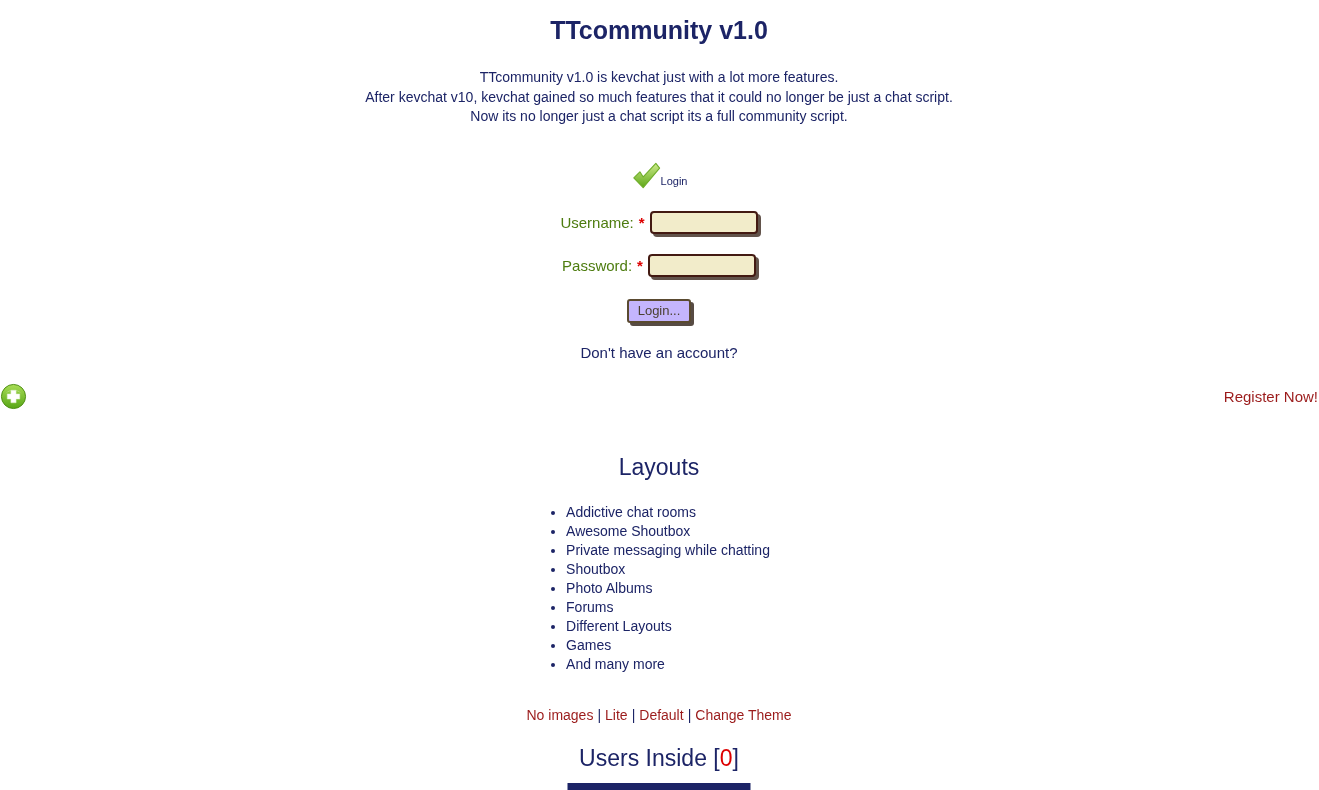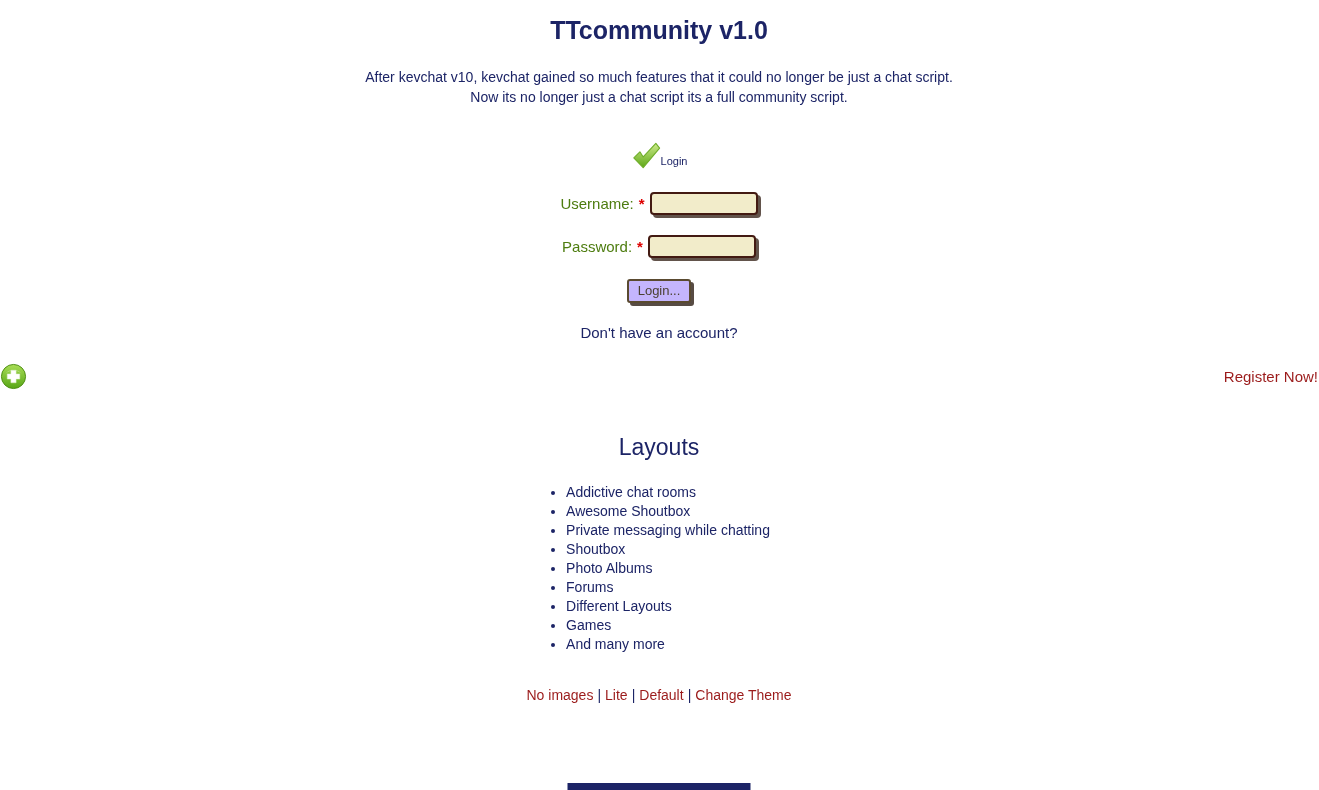--- a/index.html
+++ b/index.html
@@ -90,20 +90,21 @@
   .icon { display: inline-block; line-height: 0; }
 </style>
 </head>
 <body>
 
 <div class="page">
 
   <div class="page-title">TTcommunity v1.0</div>
 
   <div class="intro">
+    <div>TTcommunity v1.0 is kevchat just with a lot more features.</div>
     <div>After kevchat v10, kevchat gained so much features that it could no longer be just a chat script.</div>
     <div>Now its no longer just a chat script its a full community script.</div>
   </div>
 
   <div class="login-head">
     <span class="icon">
       <svg width="30" height="30" viewBox="0 0 32 32">
         <defs>
           <linearGradient id="ckg" x1="0" y1="0" x2="0" y2="1">
             <stop offset="0" stop-color="#cdeb8b"></stop>
@@ -164,16 +165,19 @@
       <li>Different Layouts</li>
       <li>Games</li>
       <li>And many more</li>
     </ul>
   </div>
 
   <div class="theme-links">
     <a>No images</a><span class="sep">|</span><a>Lite</a><span class="sep">|</span><a>Default</a><span class="sep">|</span><a>Change Theme</a>
   </div>
 
+  <div class="users-inside">
+    <span>Users Inside [</span><span class="users-count">0</span><span>]</span>
+  </div>
 
   <div class="bottom-bar"></div>
 
 </div>
 
 </body></html>

